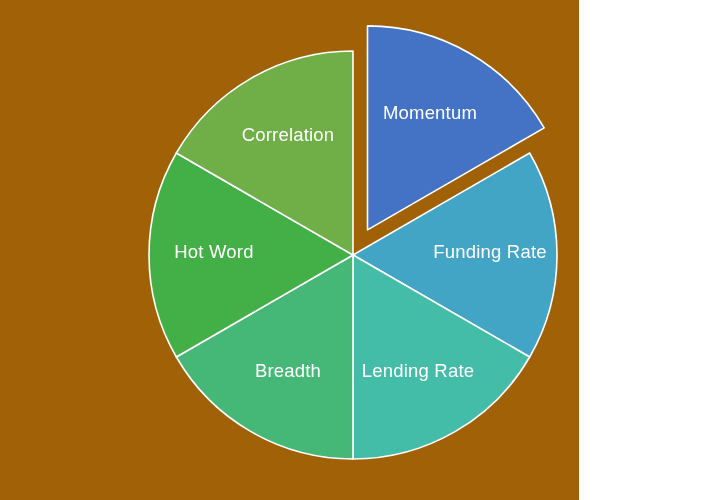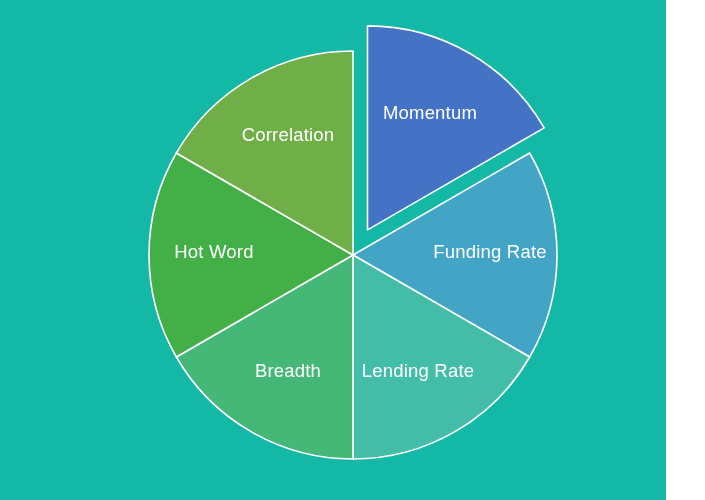--- a/index.html
+++ b/index.html
@@ -8,23 +8,23 @@
     background: #ffffff;
   }
   body {
     width: 705px;
     height: 500px;
     overflow: hidden;
     font-family: "Liberation Sans", sans-serif;
   }
   #chart-root {
     position: relative;
-    width: 666px;
+    width: 579px;
     height: 500px;
-    background: #14b8a6;
+    background: #a16207;
   }
   #pie-svg {
     display: block;
     width: 705px;
     height: 500px;
   }
   .slice-path {
     stroke: #ffffff;
     stroke-width: 1.6;
     stroke-linejoin: round;

